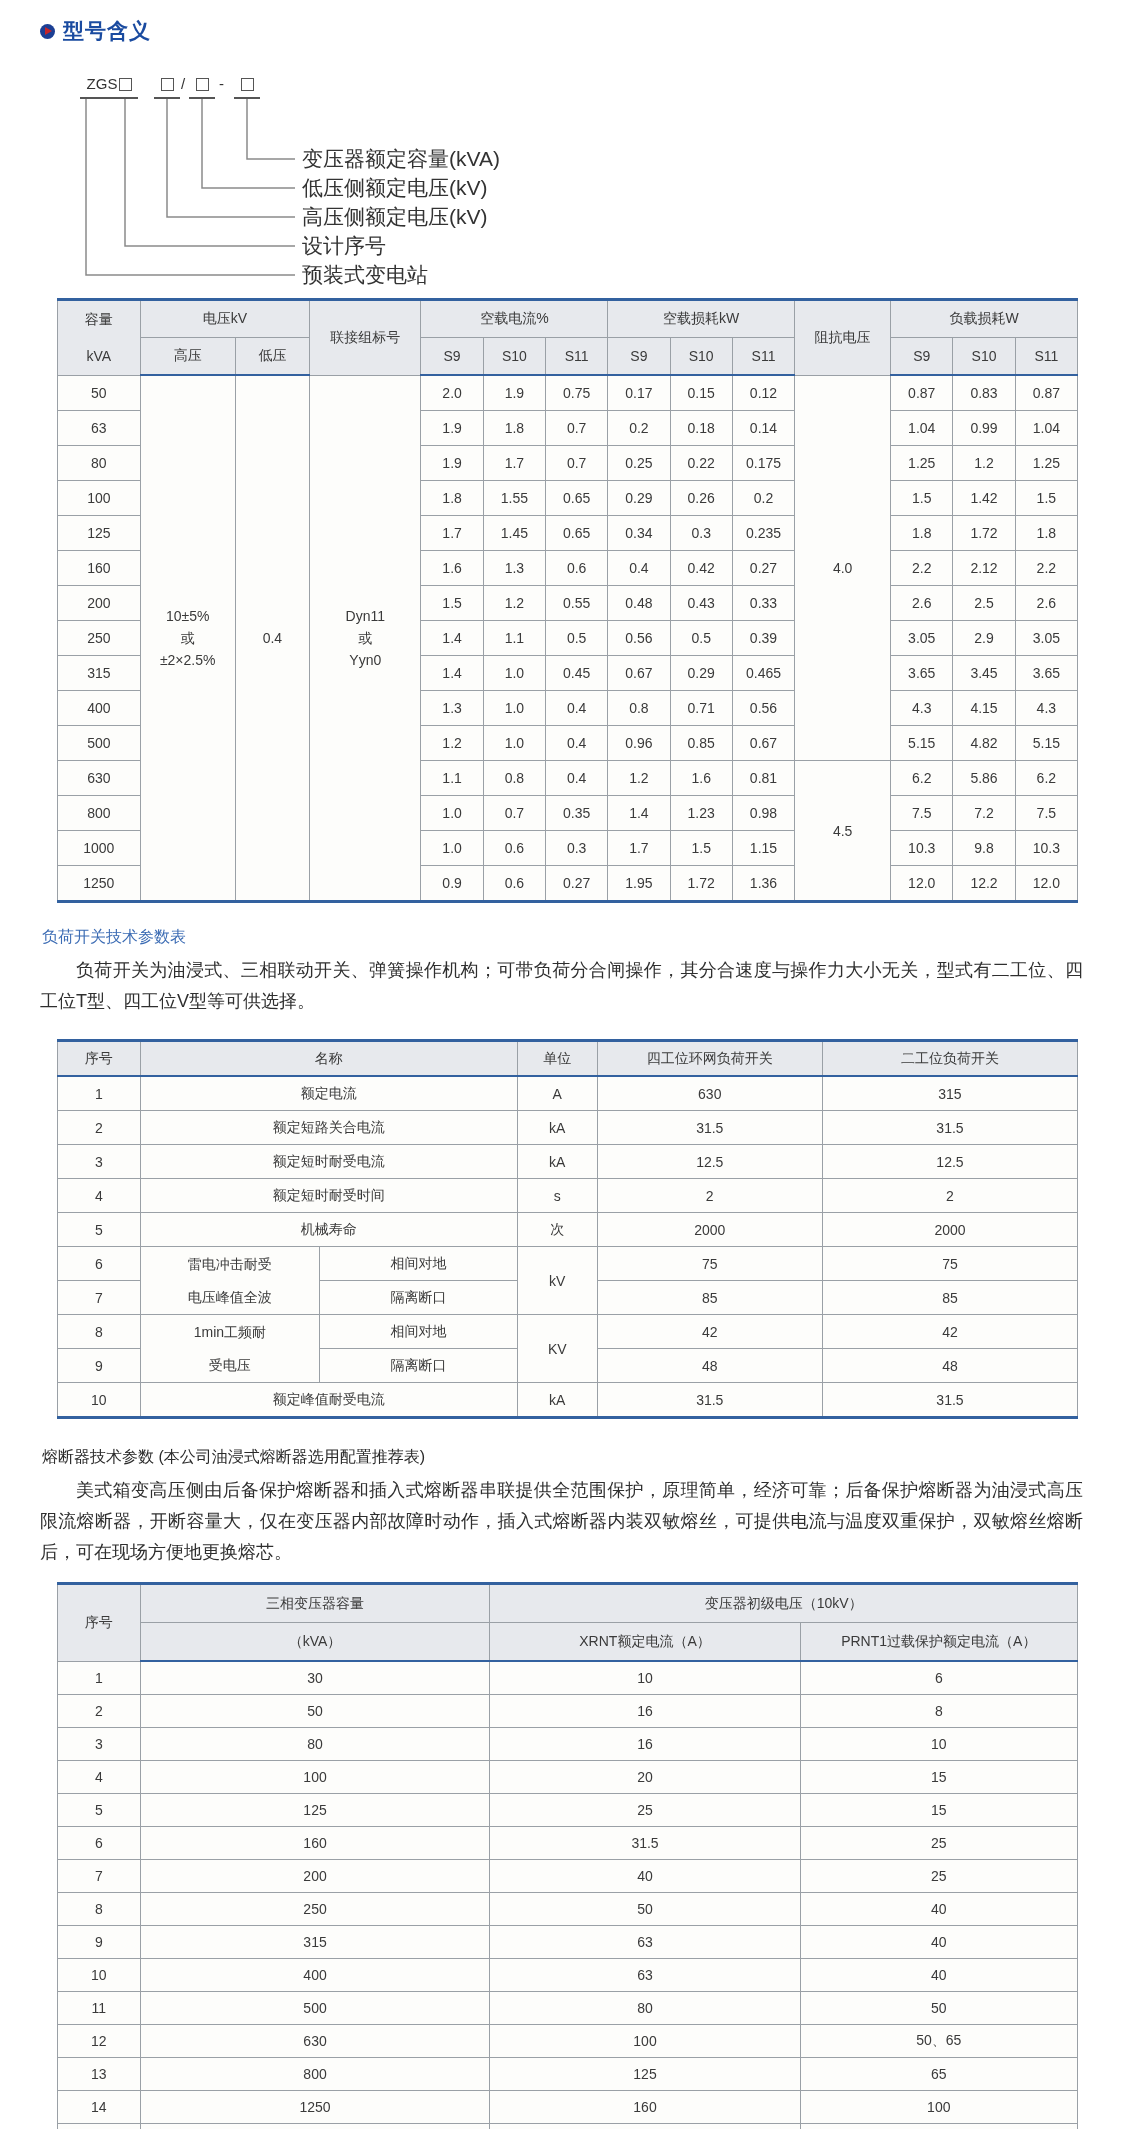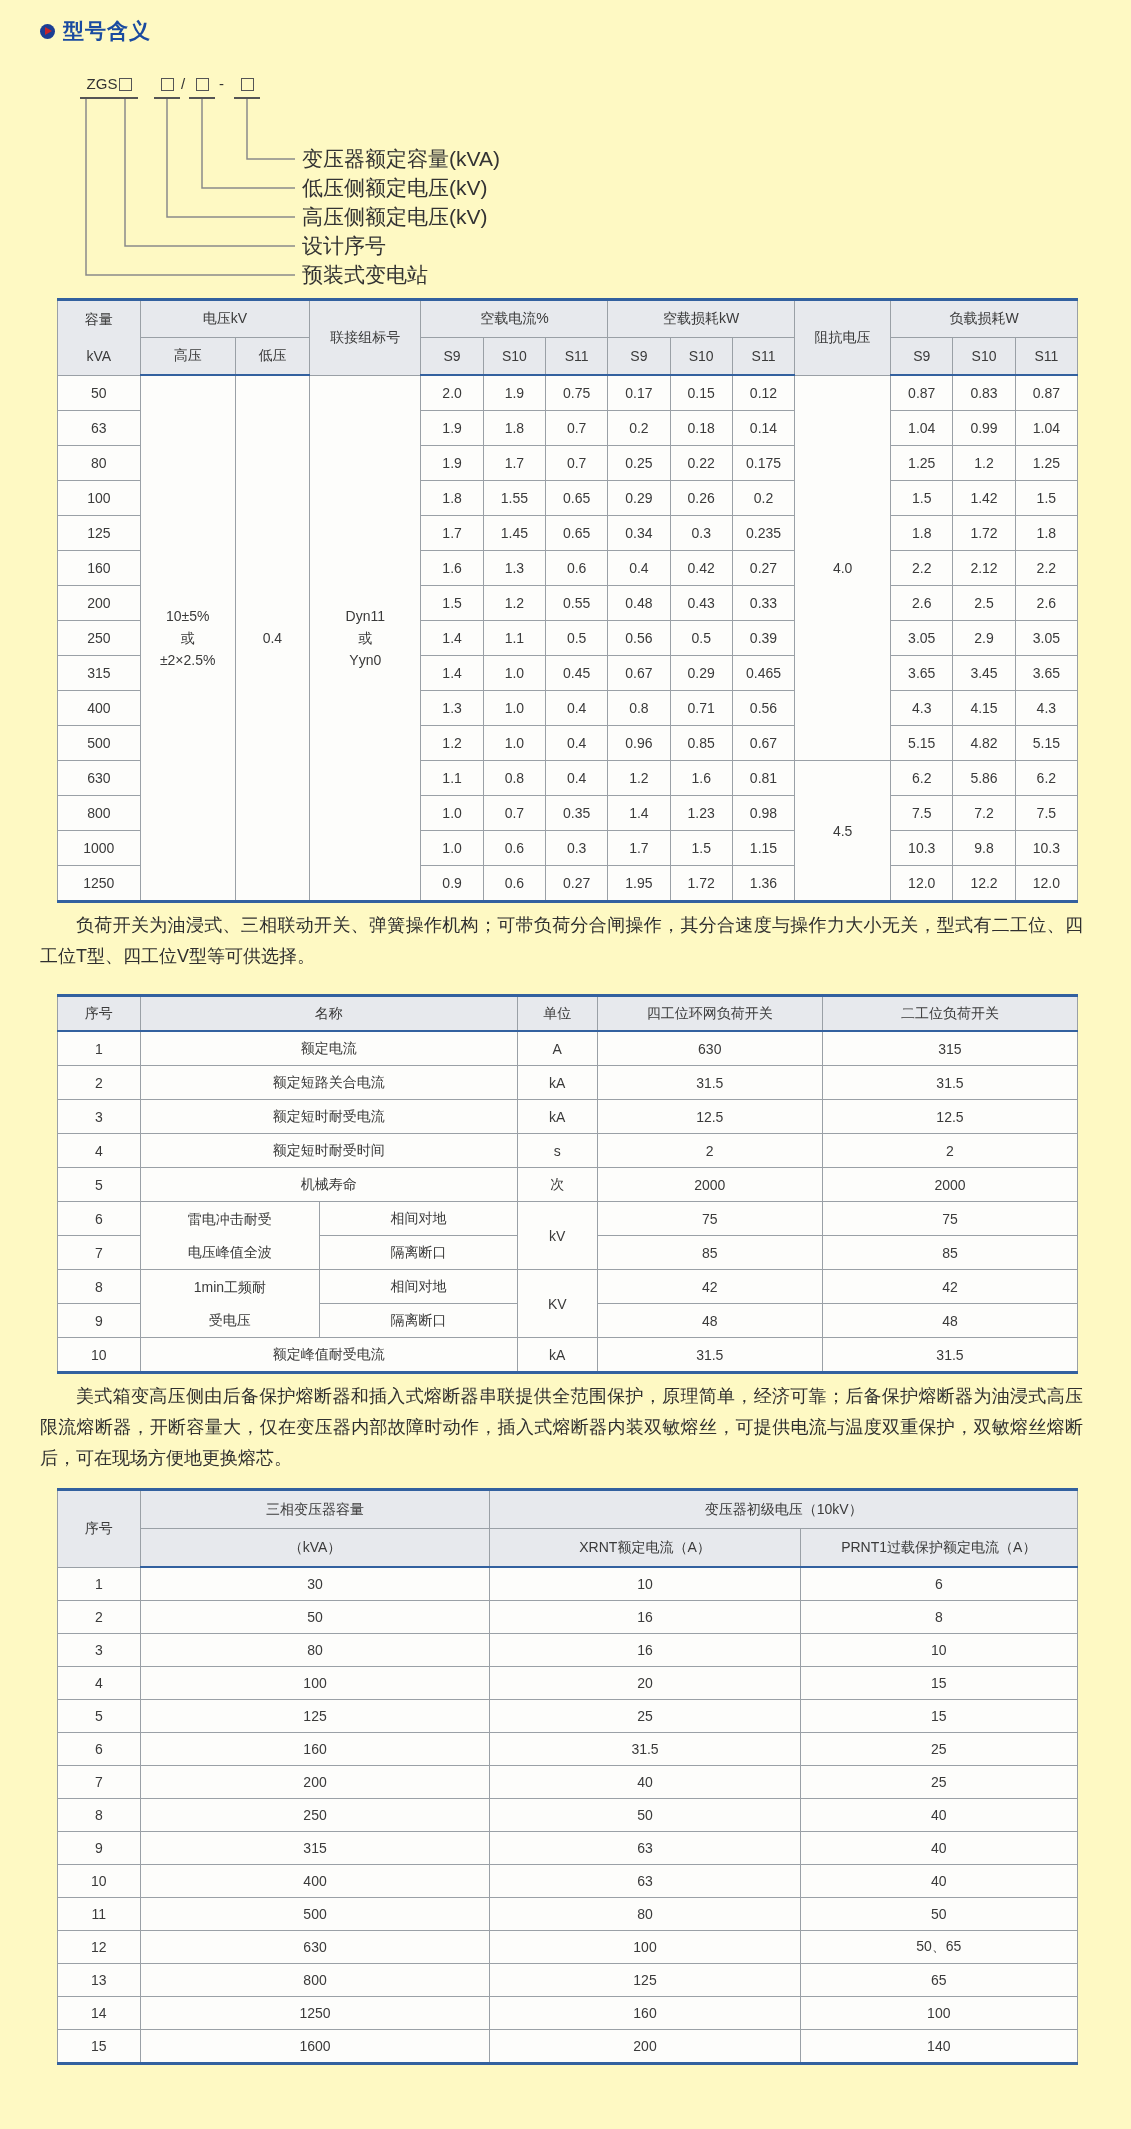--- a/index.html
+++ b/index.html
@@ -6,21 +6,21 @@
   body{
     width:1131px;
     font-family:"Liberation Sans","DejaVu Sans",sans-serif;
     color:#3a3a3a;
     background:#efeeea;
   }
   .page{
     position:relative;
     width:1131px;
     height:2129px;
-    background:#fef9c3;
+    background:#ffffff;
     overflow:hidden;
   }
   .content{padding:0 48px 0 40px;}
 
   
   .main-title-row{display:flex;align-items:center;gap:8px;padding-top:17px;}
   .bullet{
     width:15px;height:15px;border-radius:50%;
     background:#1c3f94;position:relative;flex:0 0 auto;
   }
@@ -368,20 +368,21 @@
             <td>1.95</td>
             <td>1.72</td>
             <td>1.36</td>
             <td>12.0</td>
             <td>12.2</td>
             <td>12.0</td>
           </tr>
     </tbody>
   </table>
 
+  <div class="sub-title blue">负荷开关技术参数表</div>
   <p class="para">负荷开关为油浸式、三相联动开关、弹簧操作机构；可带负荷分合闸操作，其分合速度与操作力大小无关，型式有二工位、四工位T型、四工位V型等可供选择。</p>
 
   <table class="tbl t2">
     <colgroup>
       <col style="width:8.1%">
           <col style="width:17.6%">
           <col style="width:19.4%">
           <col style="width:7.8%">
           <col style="width:22.1%">
           <col style="width:25%">
@@ -468,20 +469,21 @@
       <tr>
             <td>10</td>
             <td colspan="2">额定峰值耐受电流</td>
             <td>kA</td>
             <td>31.5</td>
             <td>31.5</td>
           </tr>
     </tbody>
   </table>
 
+  <div class="sub-title dark">熔断器技术参数 (本公司油浸式熔断器选用配置推荐表)</div>
   <p class="para">美式箱变高压侧由后备保护熔断器和插入式熔断器串联提供全范围保护，原理简单，经济可靠；后备保护熔断器为油浸式高压限流熔断器，开断容量大，仅在变压器内部故障时动作，插入式熔断器内装双敏熔丝，可提供电流与温度双重保护，双敏熔丝熔断后，可在现场方便地更换熔芯。</p>
 
   <table class="tbl t3">
     <colgroup>
       <col style="width:8.1%">
           <col style="width:34.3%">
           <col style="width:30.4%">
           <col style="width:27.2%">
     </colgroup>
     <thead>

